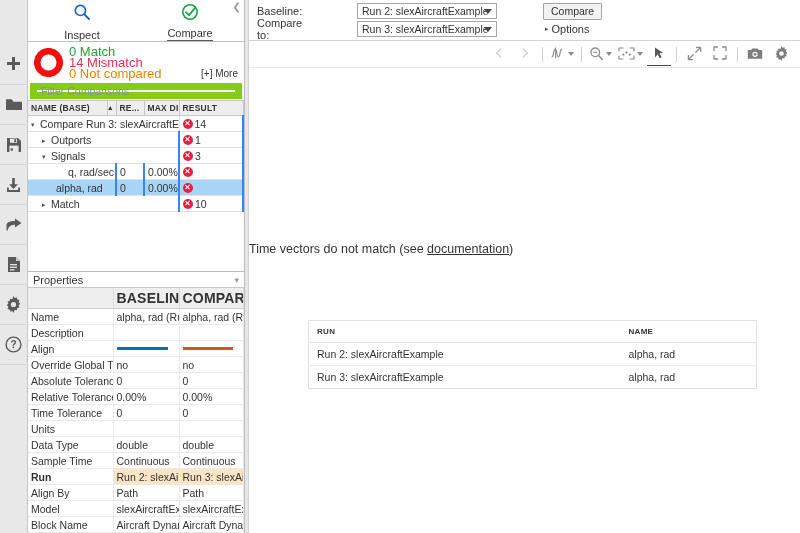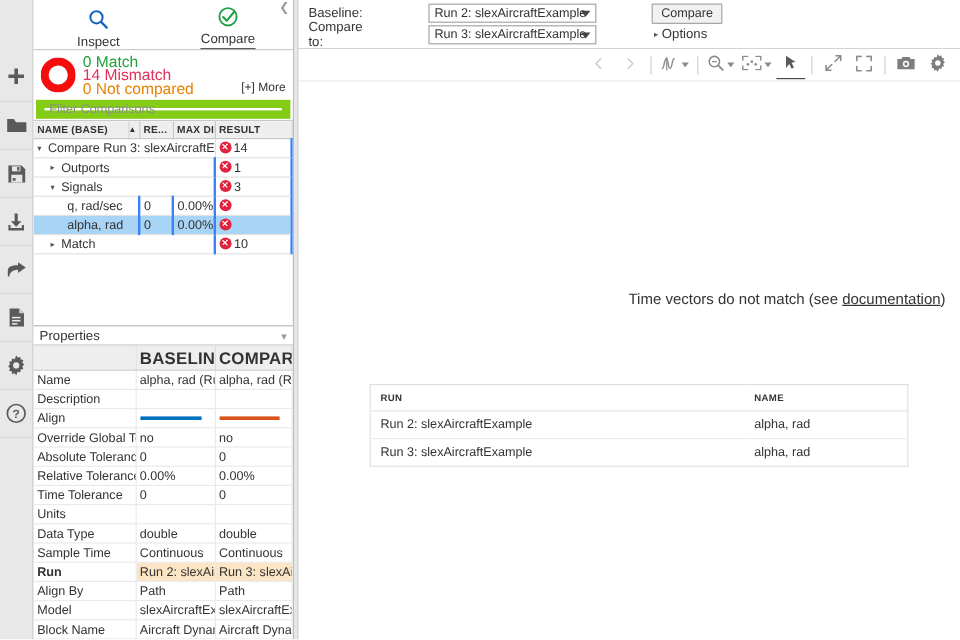--- a/index.html
+++ b/index.html
@@ -31,21 +31,21 @@
   }
   .splitter{width:3px;flex:0 0 3px;background:#e6e6e6;border-right:1px solid #cfcfcf;}
 
   
   .tabs{
     height:41px;flex:0 0 41px;display:flex;align-items:flex-end;
     border-bottom:1px solid #bdbdbd;background:#fff;position:relative;
   }
   .tab{
     flex:1;height:41px;display:flex;flex-direction:column;align-items:center;
-    justify-content:flex-end;padding-top:3px;box-sizing:border-box;cursor:pointer;
+    justify-content:space-between;padding-top:3px;box-sizing:border-box;cursor:pointer;
     position:relative;
   }
   .tab .tab-label{font-size:11px;color:#333;margin-top:1px;}
   .tab.active .tab-label{border-bottom:1.5px solid #5a5a5a;padding-bottom:1px;}
   .collapse-chevron{
     position:absolute;right:3px;top:2px;color:#9a9a9a;font-size:10px;cursor:pointer;
     line-height:1;
   }
 
   
@@ -155,21 +155,21 @@
   .ibtn.disabled{opacity:.45;cursor:default;}
   .ibtn.active-tool svg{}
   .ibtn.active-tool{border-bottom:1.5px solid #4a4a4a;}
   .ibar-sep{width:1px;height:15px;background:#d0d0d0;margin:0 4px;}
   .mini-caret{width:0;height:0;border-left:3px solid transparent;border-right:3px solid transparent;
     border-top:4px solid #8a8a8a;margin-left:2px;}
 
   
   .canvas{flex:1 1 auto;position:relative;background:#fff;overflow:hidden;}
   .msg{
-    position:absolute;top:174px;left:0;right:12px;text-align:right;font-size:12.5px;color:#333;
+    position:absolute;top:174px;left:0;right:4px;text-align:left;font-size:12.5px;color:#333;
   }
   .msg a{color:#333;text-decoration:underline;cursor:pointer;}
   .runtable{
     position:absolute;left:59px;top:252px;width:449px;border:1px solid #e0e0e0;
     border-collapse:collapse;table-layout:fixed;background:#fff;
   }
   .runtable th{
     text-align:left;font-size:8px;font-weight:bold;color:#333;letter-spacing:.3px;
     padding:6px 8px;border-bottom:1px solid #e4e4e4;background:#fff;
   }
@@ -327,21 +327,21 @@
             </td>
             <td><span class="err"></span><span>1</span></td>
           </tr>
           <tr>
             <td colspan="4" style="padding-left:14px;">
               <span class="twisty">▾</span><span>Signals</span>
             </td>
             <td><span class="err"></span><span>3</span></td>
           </tr>
           <tr>
-            <td colspan="2" style="padding-left:28px;">q, rad/sec</td>
+            <td colspan="2" style="padding-left:40px;">q, rad/sec</td>
             <td>0</td>
             <td>0.00%</td>
             <td style="position:relative;">
               
               <span class="err"></span>
             </td>
           </tr>
           <tr class="selected">
             <td colspan="2" style="padding-left:28px;">alpha, rad</td>
             <td>0</td>

